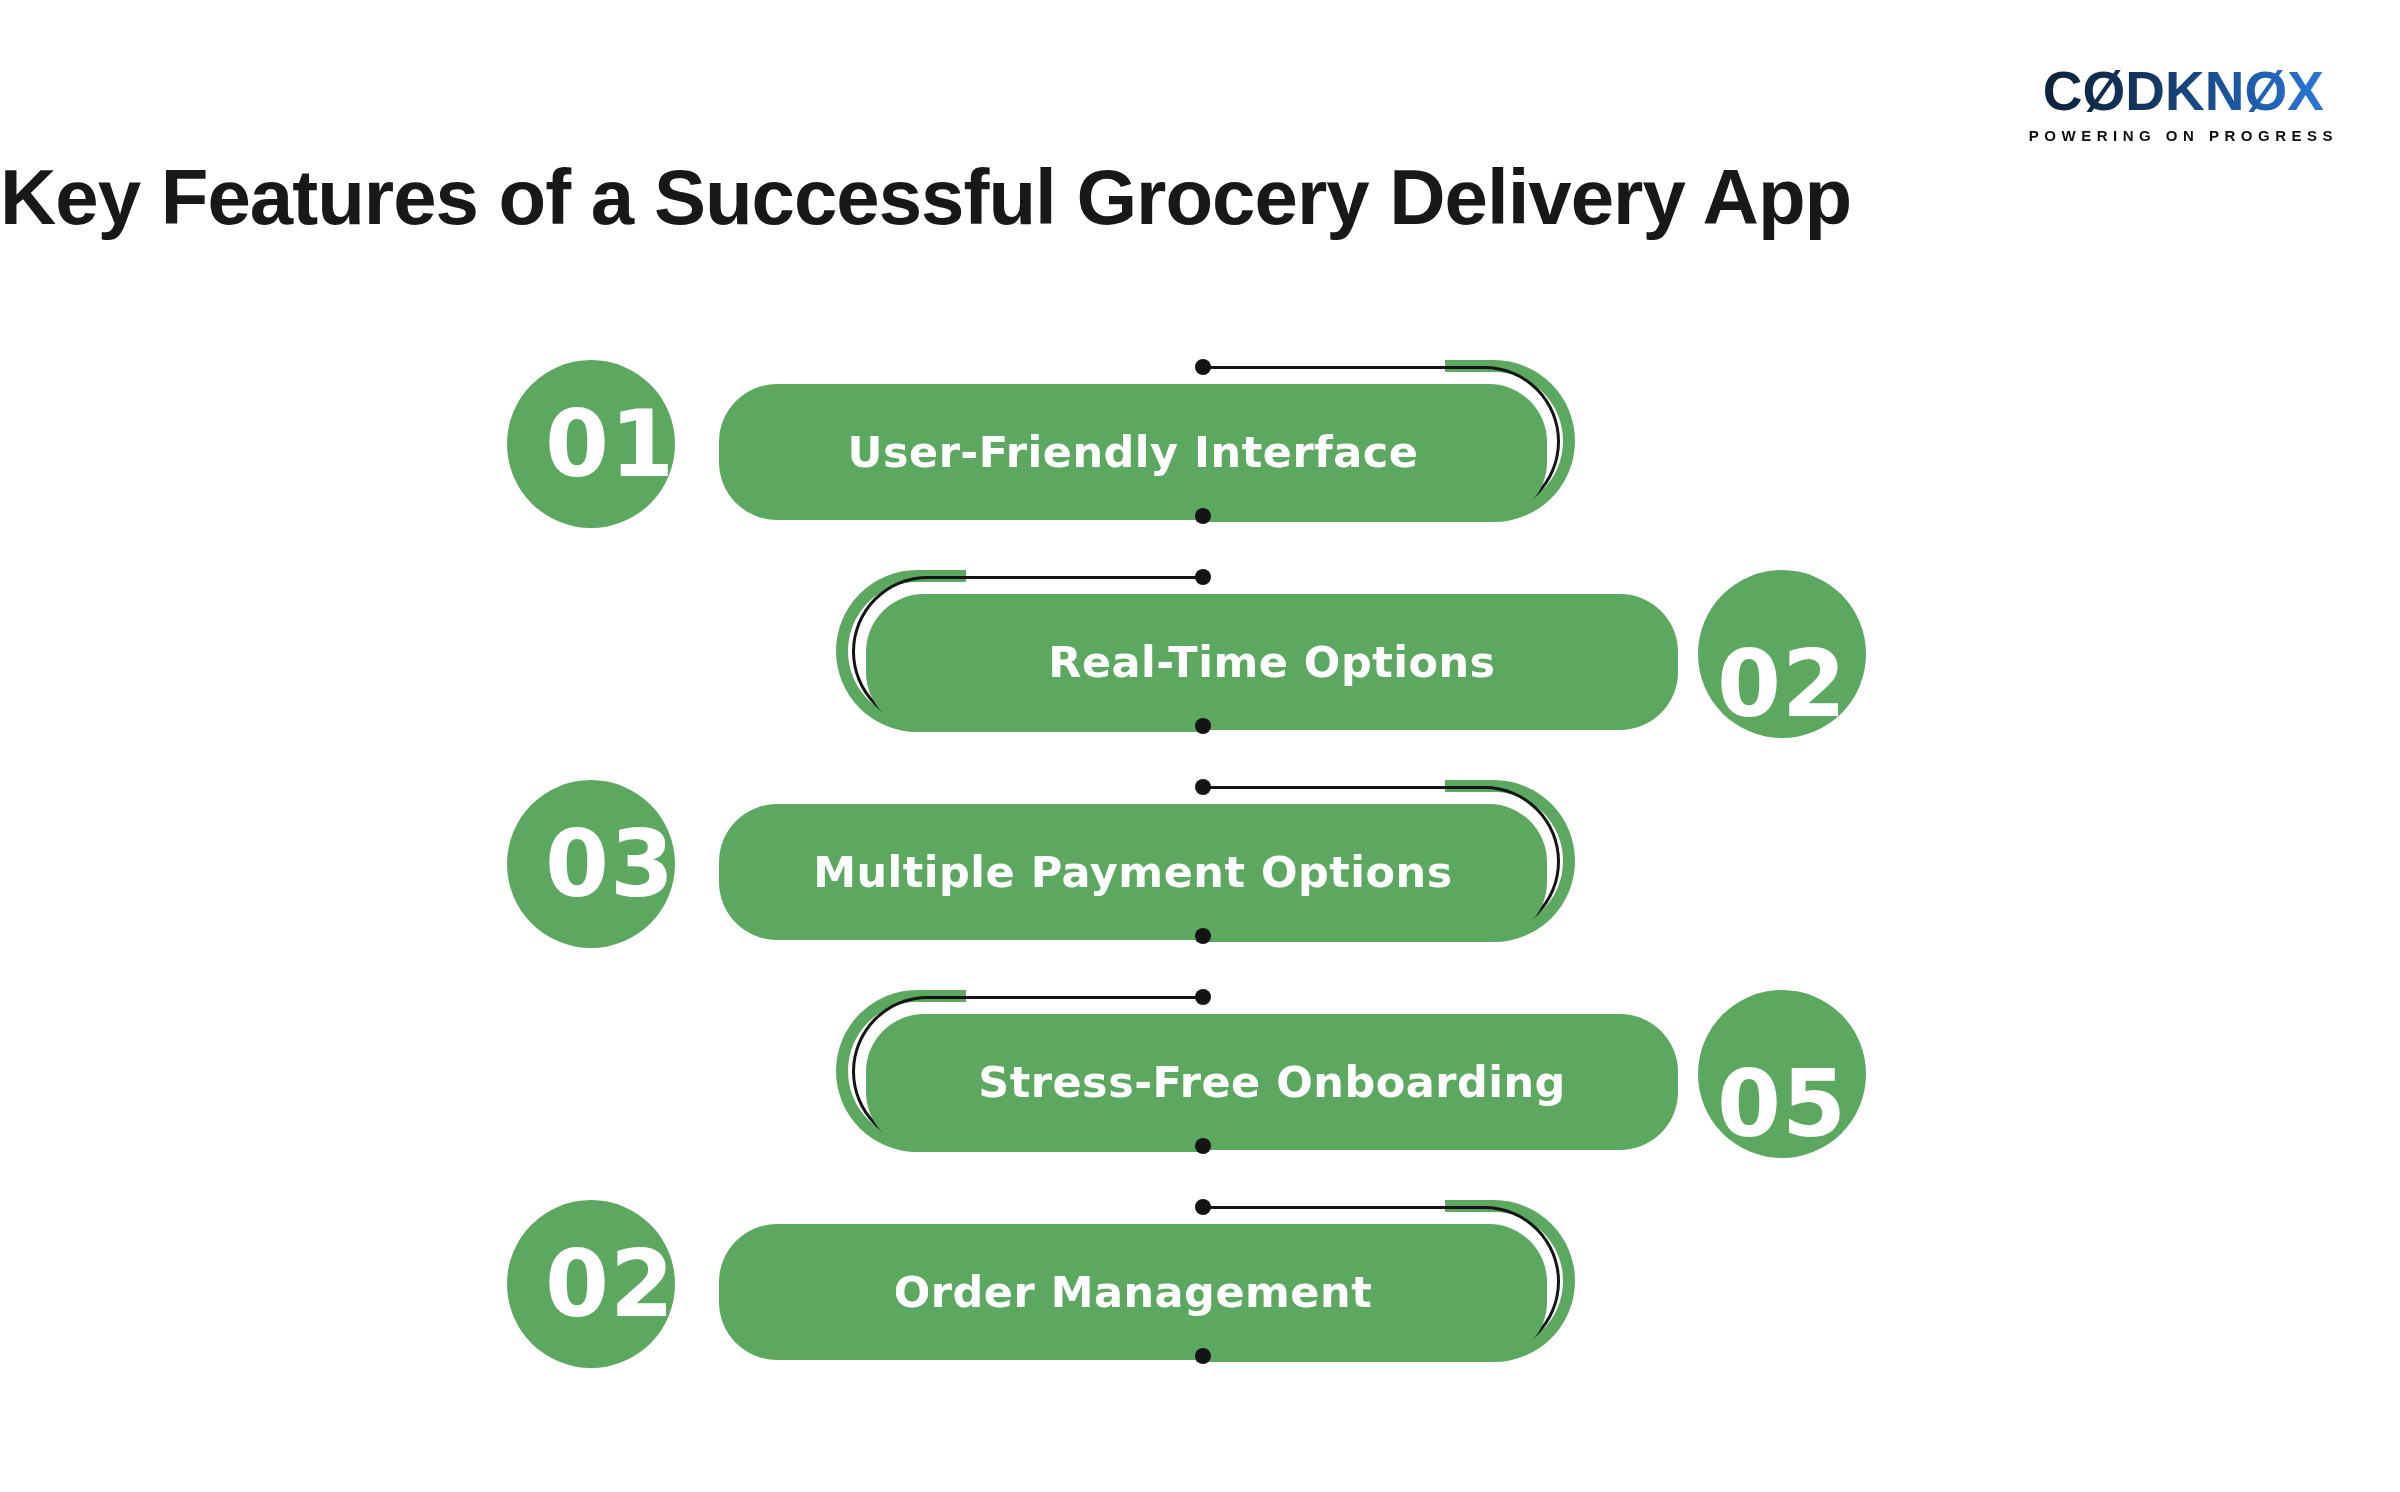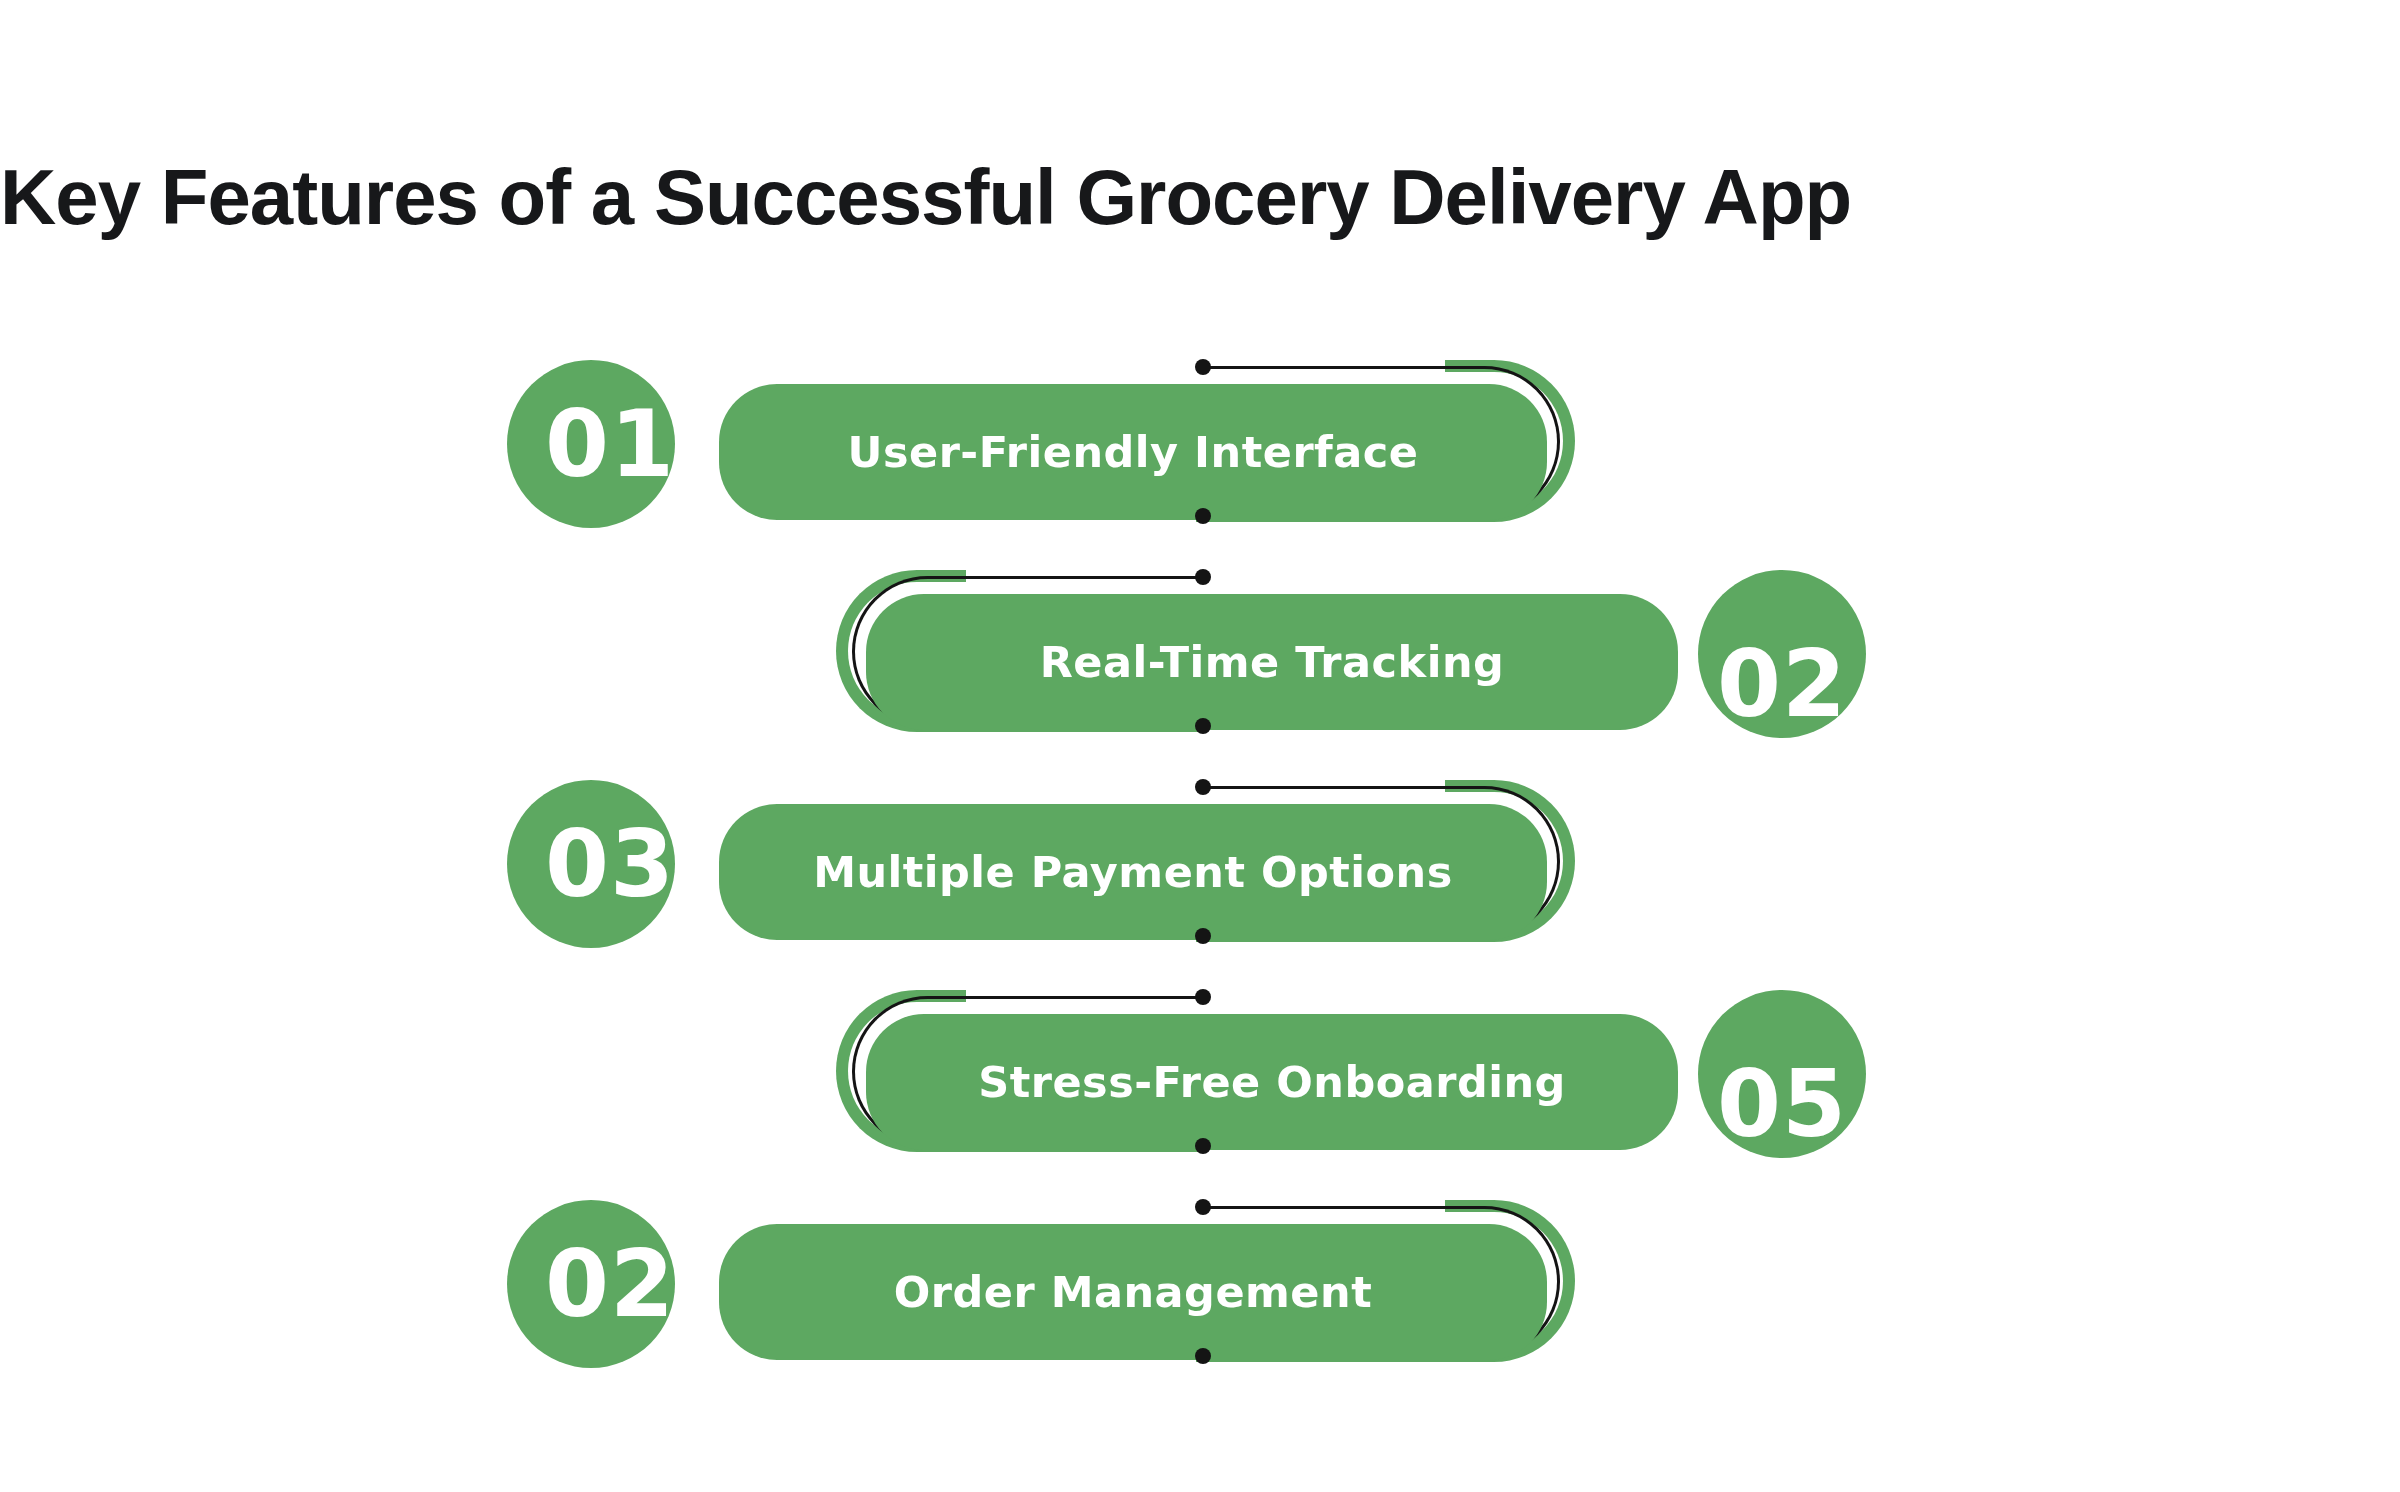--- a/index.html
+++ b/index.html
@@ -102,41 +102,45 @@
   .dot-top{top:-25px;}
   .dot-bottom{top:124px;}
 </style>
 </head>
 <body>
 
 <div class="canvas">
 
   <h1 class="page-title">Key Features of a Successful Grocery Delivery App</h1>
 
+  <div class="logo">
+    <div class="logo-wordmark">CØDKNØX</div>
+    <div class="logo-tagline">POWERING ON PROGRESS</div>
+  </div>
 
   <section class="row r1 odd">
     <div class="loop-green"></div>
     <div class="green-ext"></div>
     <div class="loop-black"></div>
     <div class="pill">
       <span>User-Friendly Interface</span>
     </div>
     <div class="num-circle">
       <span>01</span>
     </div>
     <div class="dot dot-top"></div>
     <div class="dot dot-bottom"></div>
   </section>
 
   <section class="row r2 even">
     <div class="loop-green"></div>
     <div class="green-ext"></div>
     <div class="loop-black"></div>
     <div class="pill">
-      <span>Real-Time Tracking</span>
+      <span>Real-Time Options</span>
     </div>
     <div class="num-circle">
       <span>02</span>
     </div>
     <div class="dot dot-top"></div>
     <div class="dot dot-bottom"></div>
   </section>
 
   <section class="row r3 odd">
     <div class="loop-green"></div>

